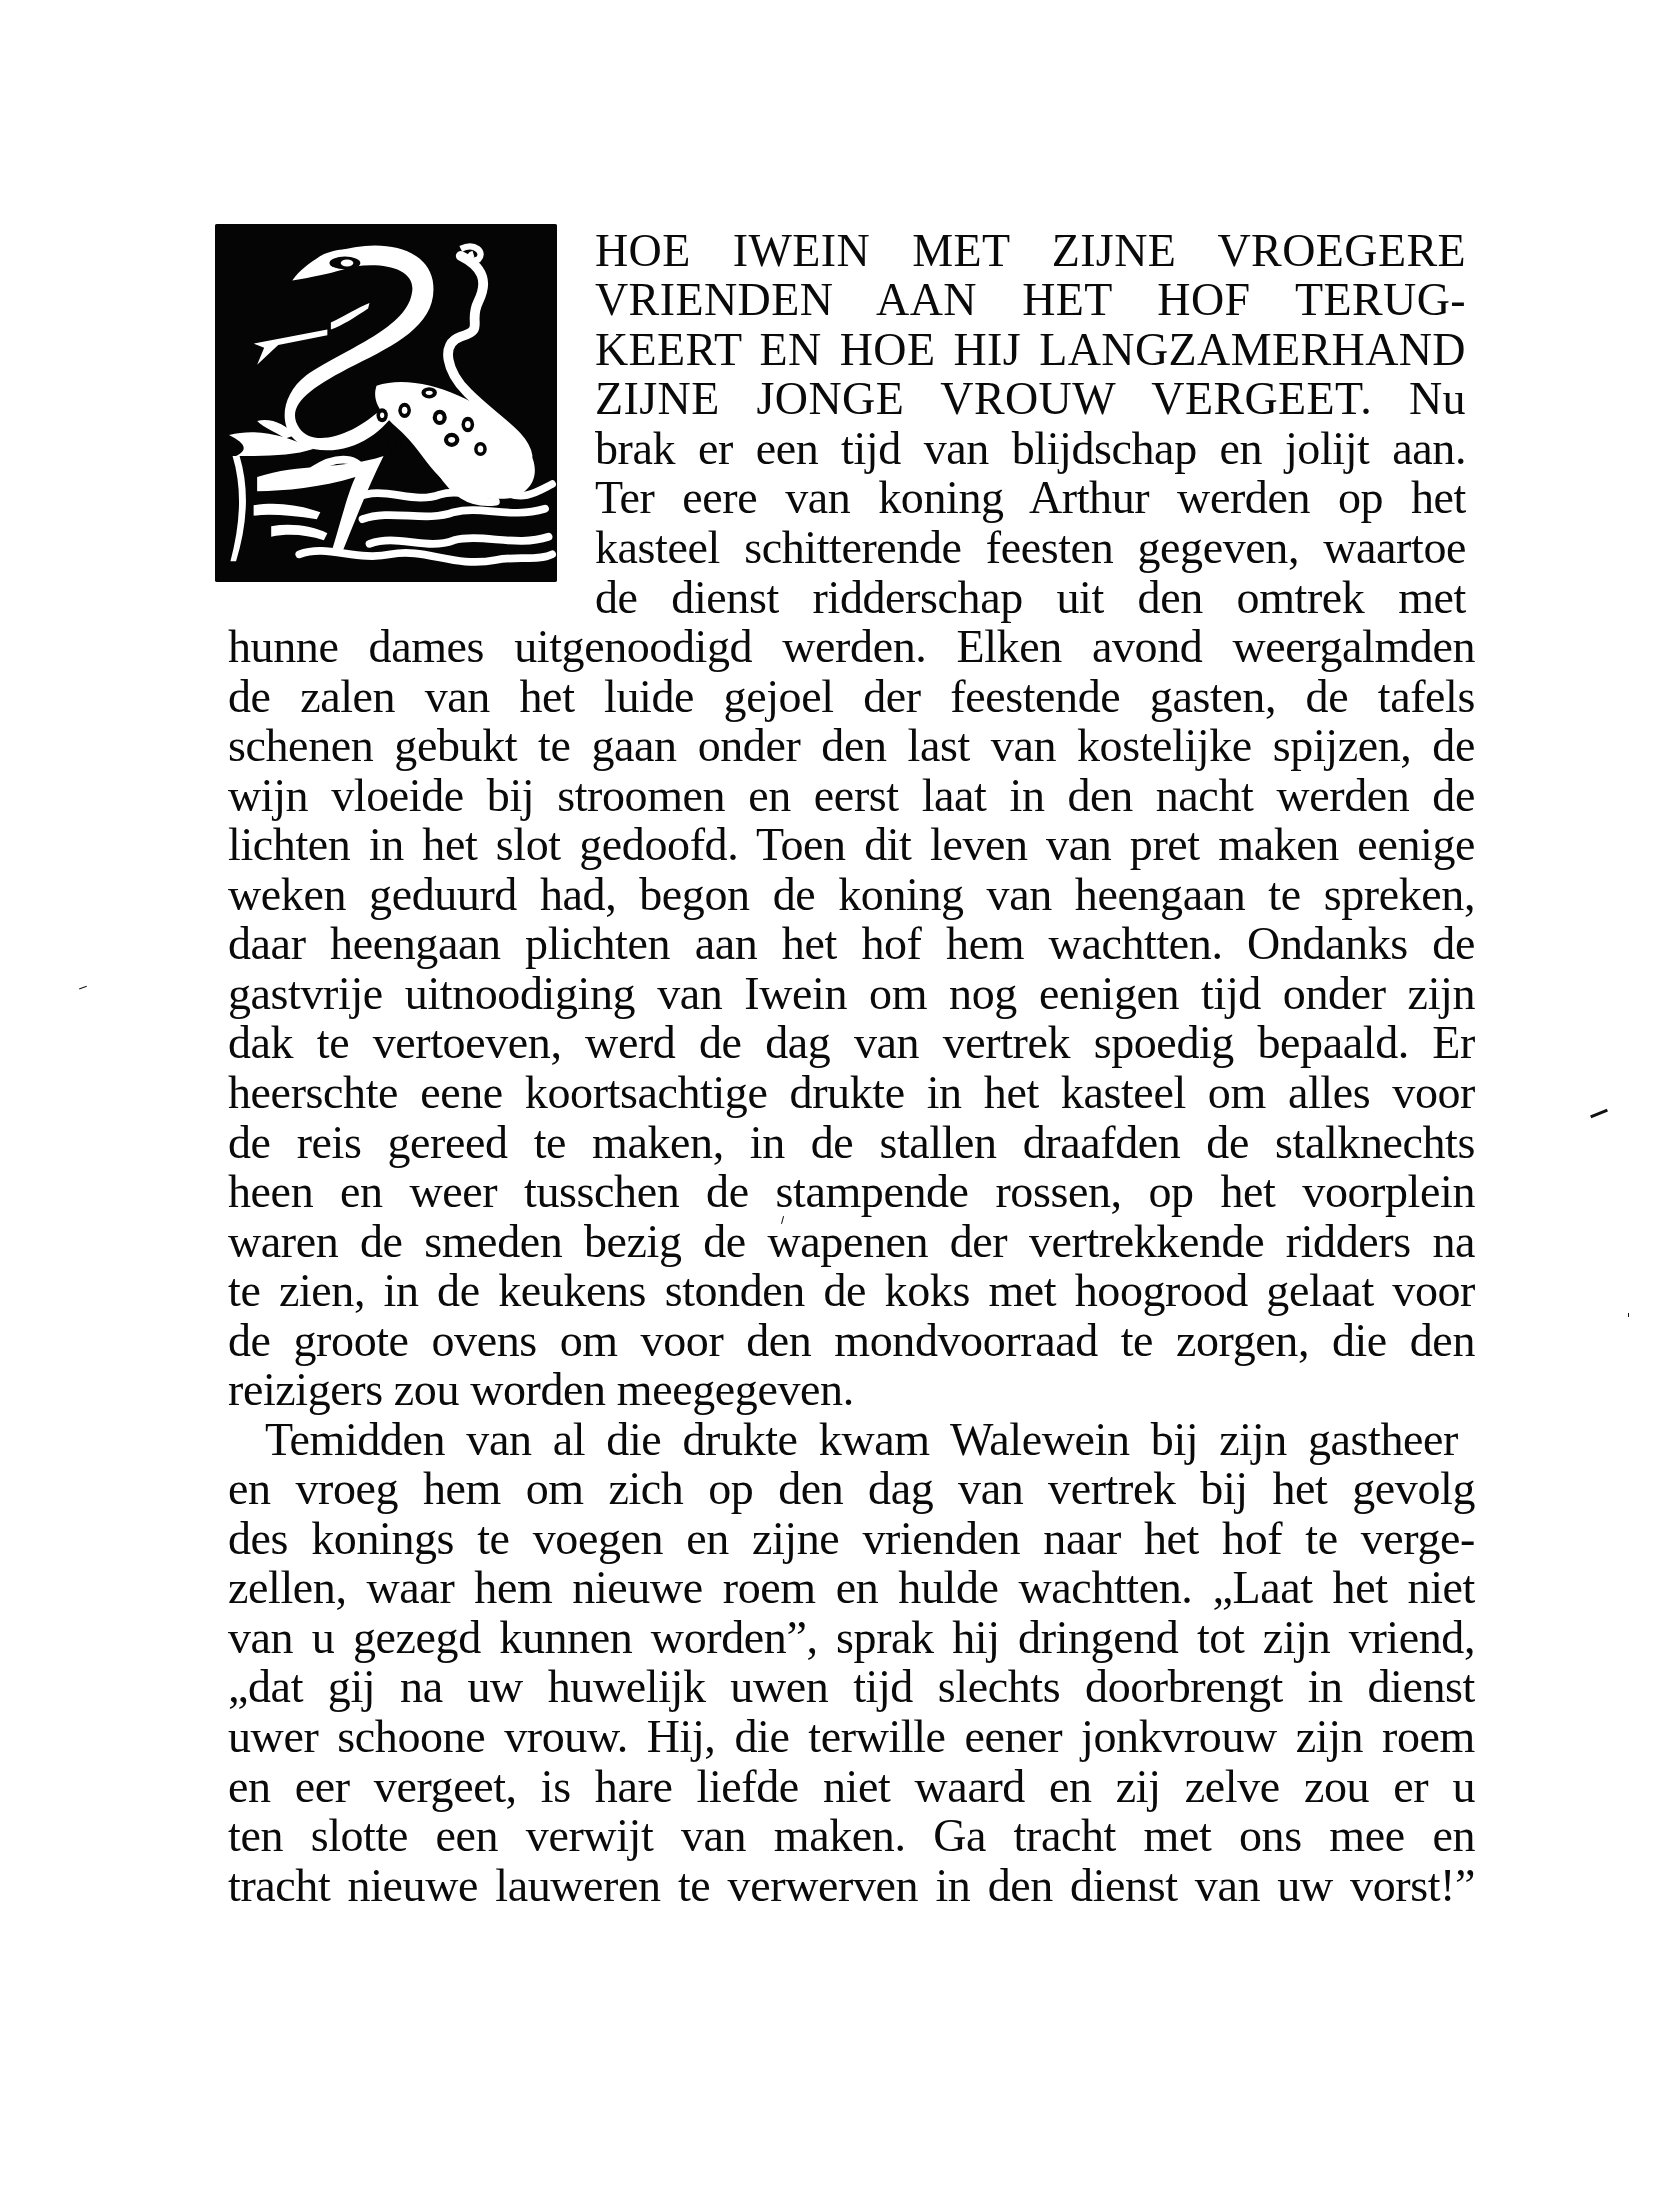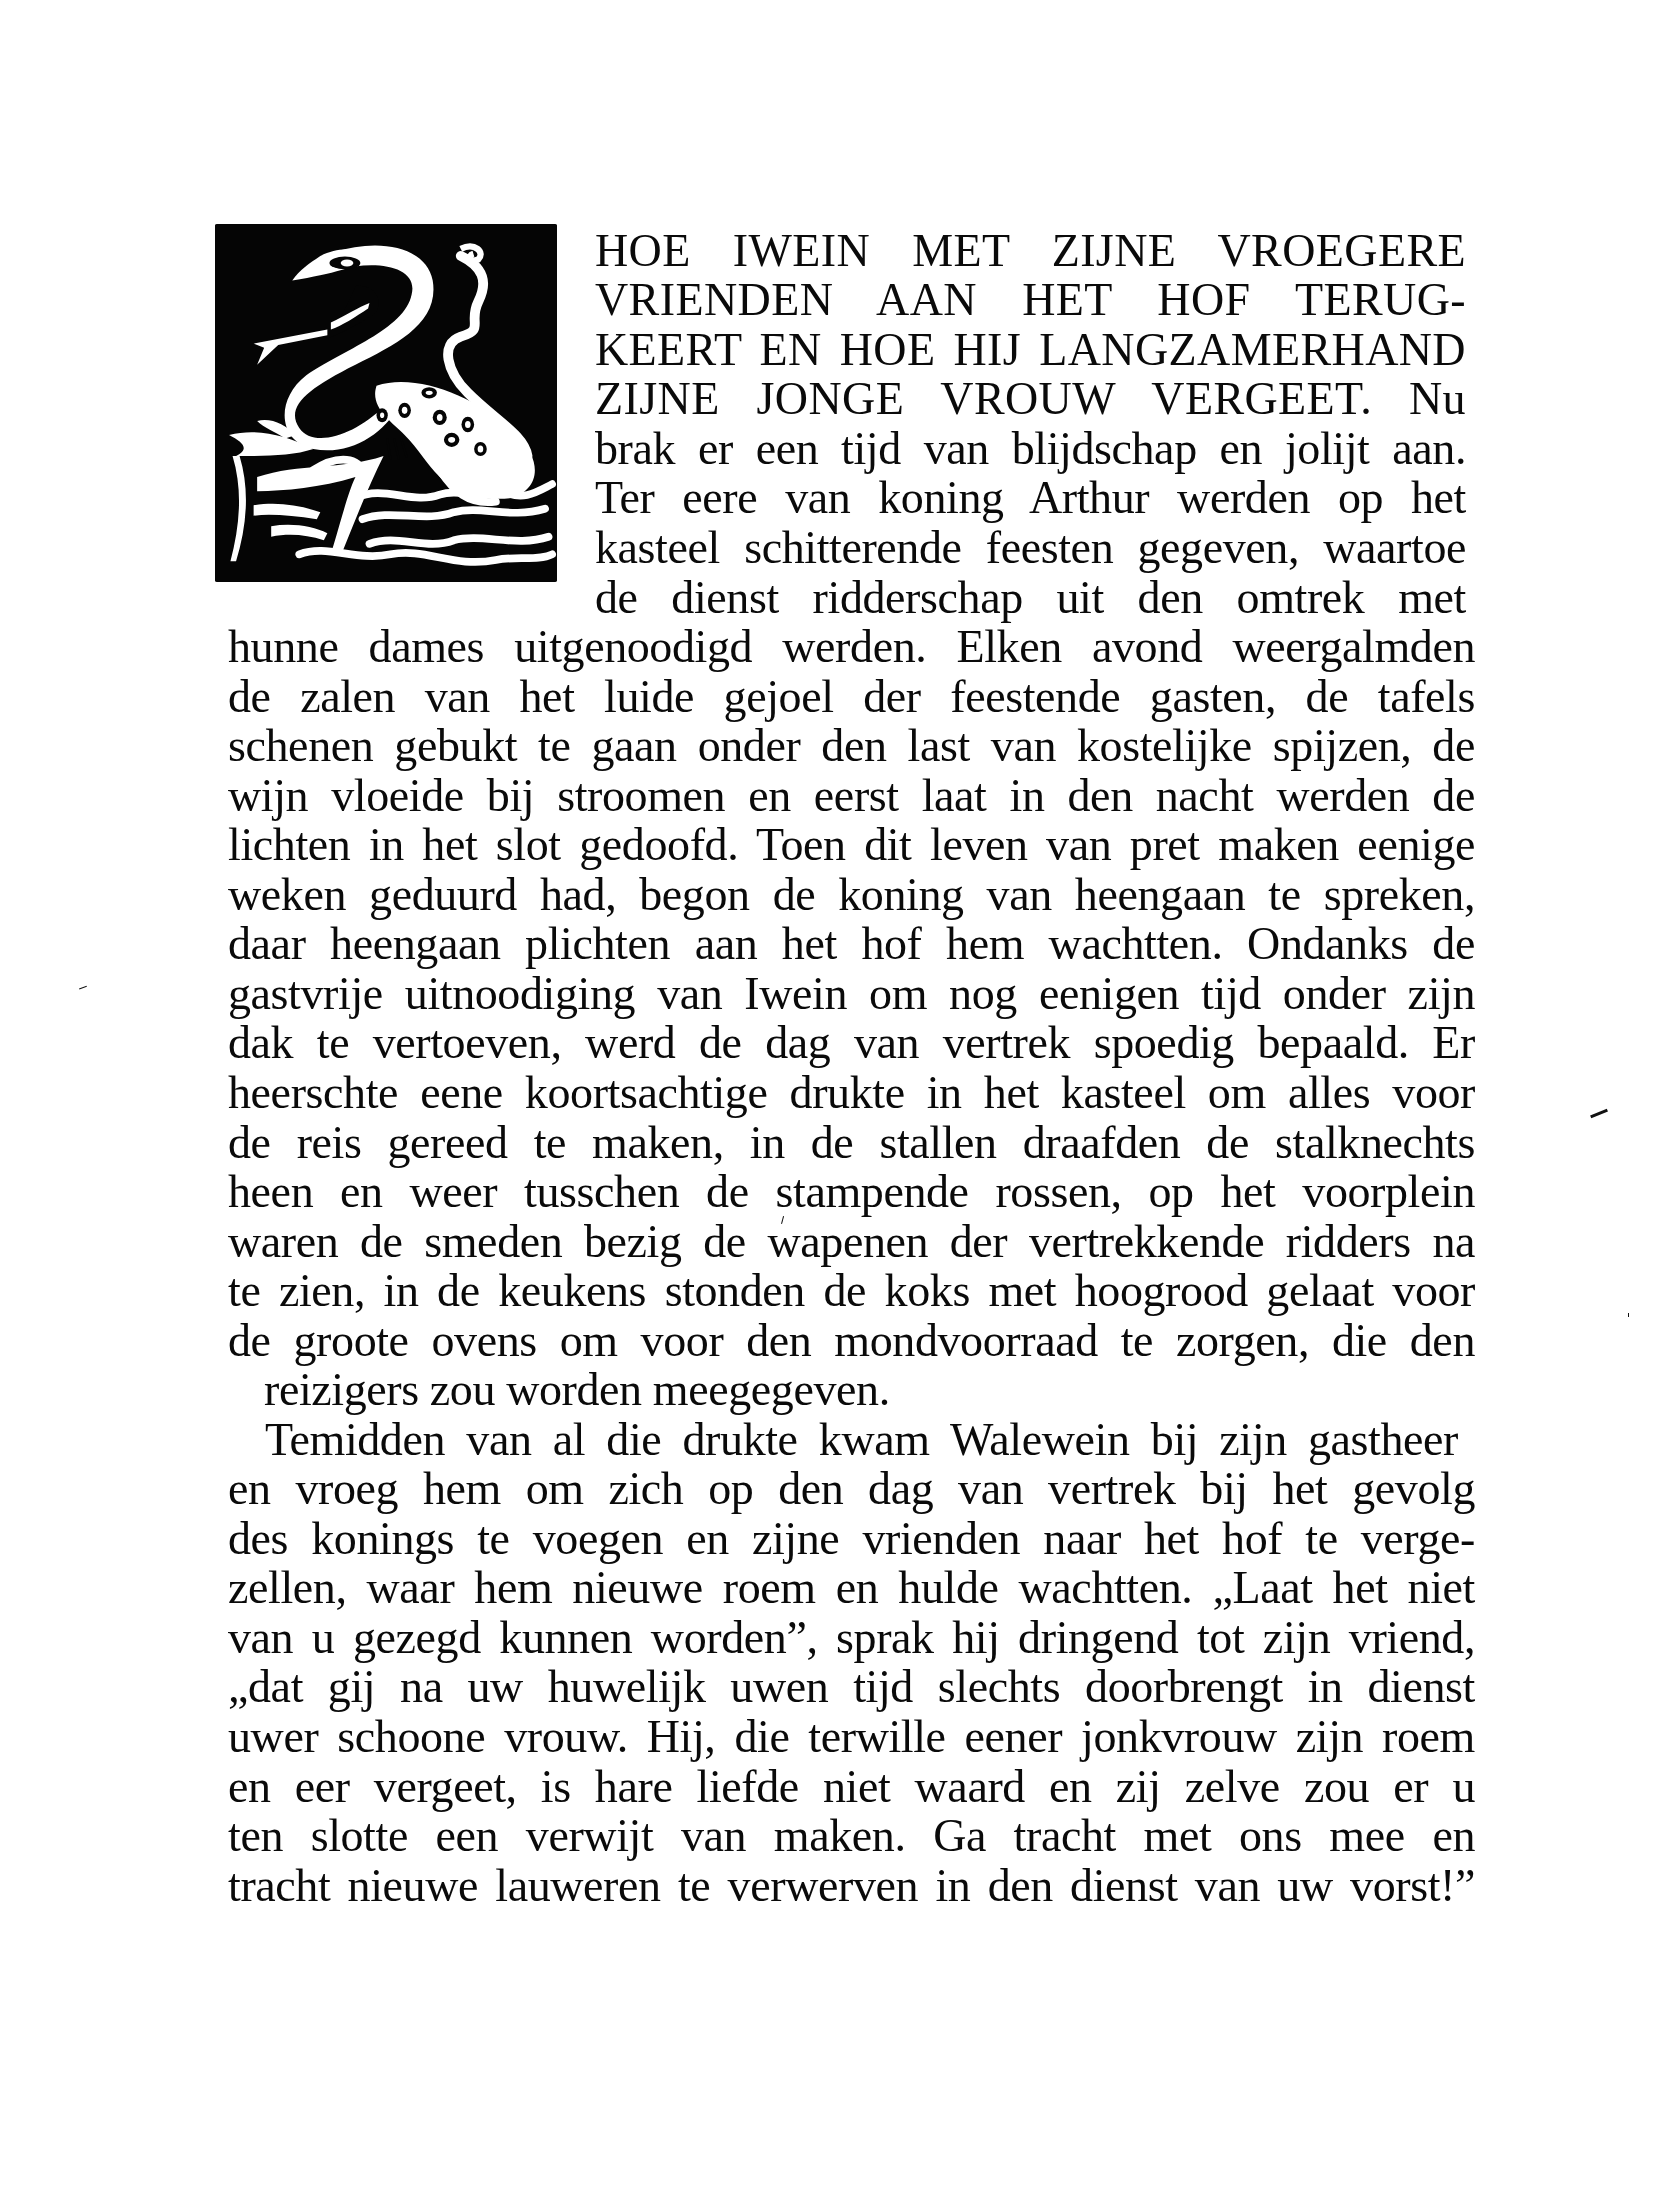--- a/index.html
+++ b/index.html
@@ -43,21 +43,21 @@
       font-size: 46px;
       line-height: 46px;
       white-space: nowrap;
       text-align: justify;
       text-align-last: justify;
       letter-spacing: -0.4px;
     }
     .line.narrow { left: 362px; width: 871px; margin-left: 22px; }
     .line.full { left: 17px; width: 1247px; font-family: Liberation Serif, serif; }
     .line.indent { left: 54px; width: 1193px; }
-    .line.last-short { text-align-last: left; margin-left: 36px; }
+    .line.last-short { text-align-last: left; }
     .line.heading { letter-spacing: 0.4px; }
     .speck {
       position: absolute;
       background: #111;
     }
   </style>
 </head>
 <body>
 
 <div class="page">

